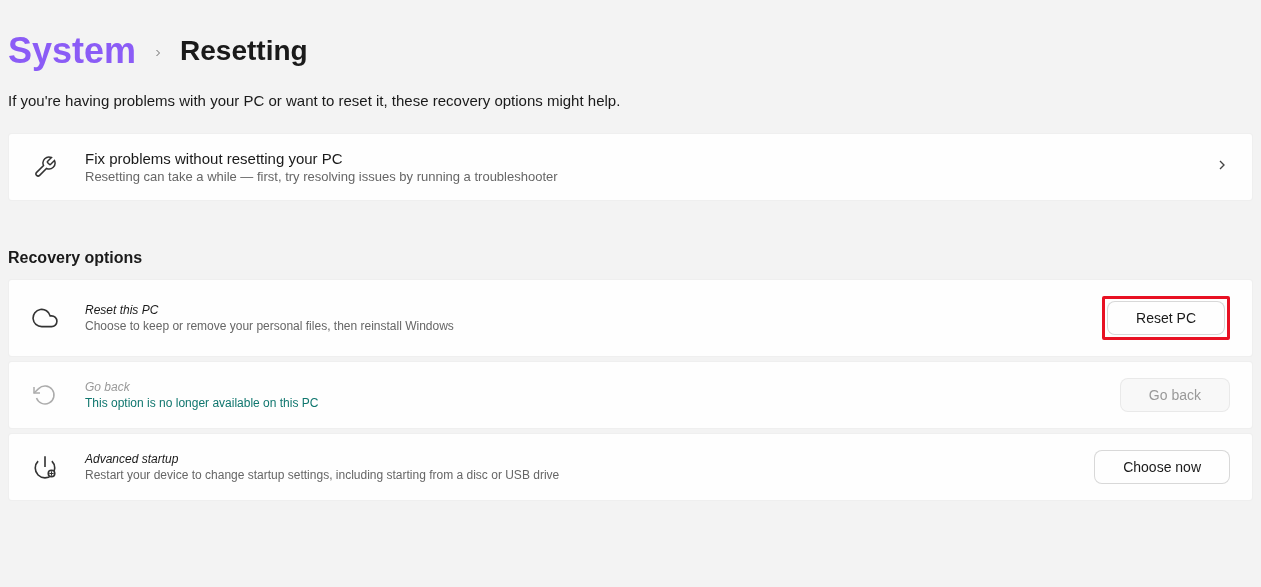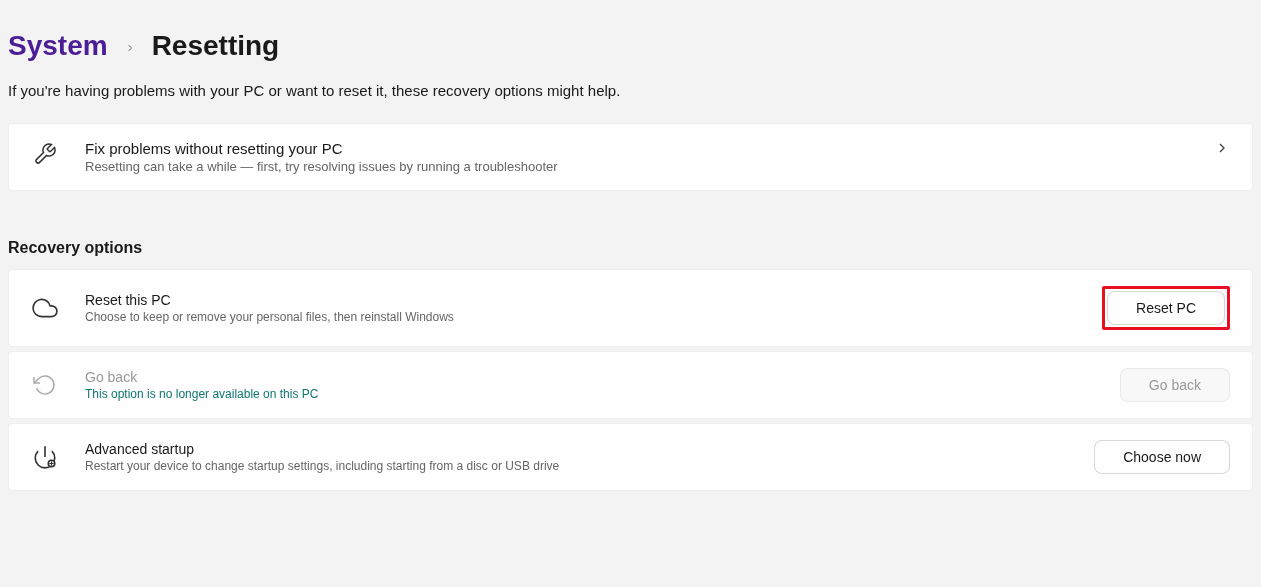--- a/index.html
+++ b/index.html
@@ -15,23 +15,23 @@
       overflow: hidden;
       padding: 30px 8px 8px 8px;
     }
     .breadcrumb {
       display: flex;
       align-items: center;
       gap: 16px;
       margin-bottom: 20px;
     }
     .breadcrumb-parent {
-      font-size: 28px;
+      font-size: 36px;
       font-weight: 600;
-      color: #4c1d95;
+      color: #8b5cf6;
     }
     .breadcrumb-sep {
       font-size: 20px;
       color: #6b6b6b;
       margin-top: 2px;
     }
     .breadcrumb-current {
       font-size: 28px;
       font-weight: 600;
       color: #1a1a1a;
@@ -39,21 +39,21 @@
     .intro-text {
       font-size: 15px;
       color: #1a1a1a;
       margin-bottom: 24px;
     }
     .card {
       background: #fefefe;
       border: 1px solid rgba(0,0,0,0.06);
       border-radius: 4px;
       display: flex;
-      align-items: flex-start;
+      align-items: center;
       padding: 16px 22px;
       margin-bottom: 48px;
     }
     .card-icon {
       width: 28px;
       height: 28px;
       display: flex;
       align-items: center;
       justify-content: center;
       margin-right: 26px;
@@ -97,23 +97,24 @@
       display: flex;
       align-items: center;
       justify-content: center;
       margin-right: 26px;
       flex-shrink: 0;
     }
     .option-body {
       flex: 1;
     }
     .option-title {
-      font-size: 14px;
+      font-size: 12px;
       color: #1a1a1a;
       margin-bottom: 2px;
+      font-style: italic;
     }
     .option-desc {
       font-size: 12px;
       color: #666;
     }
     .disabled .option-title {
       color: #999;
     }
     .disabled .option-desc {
       color: #0f766e;

